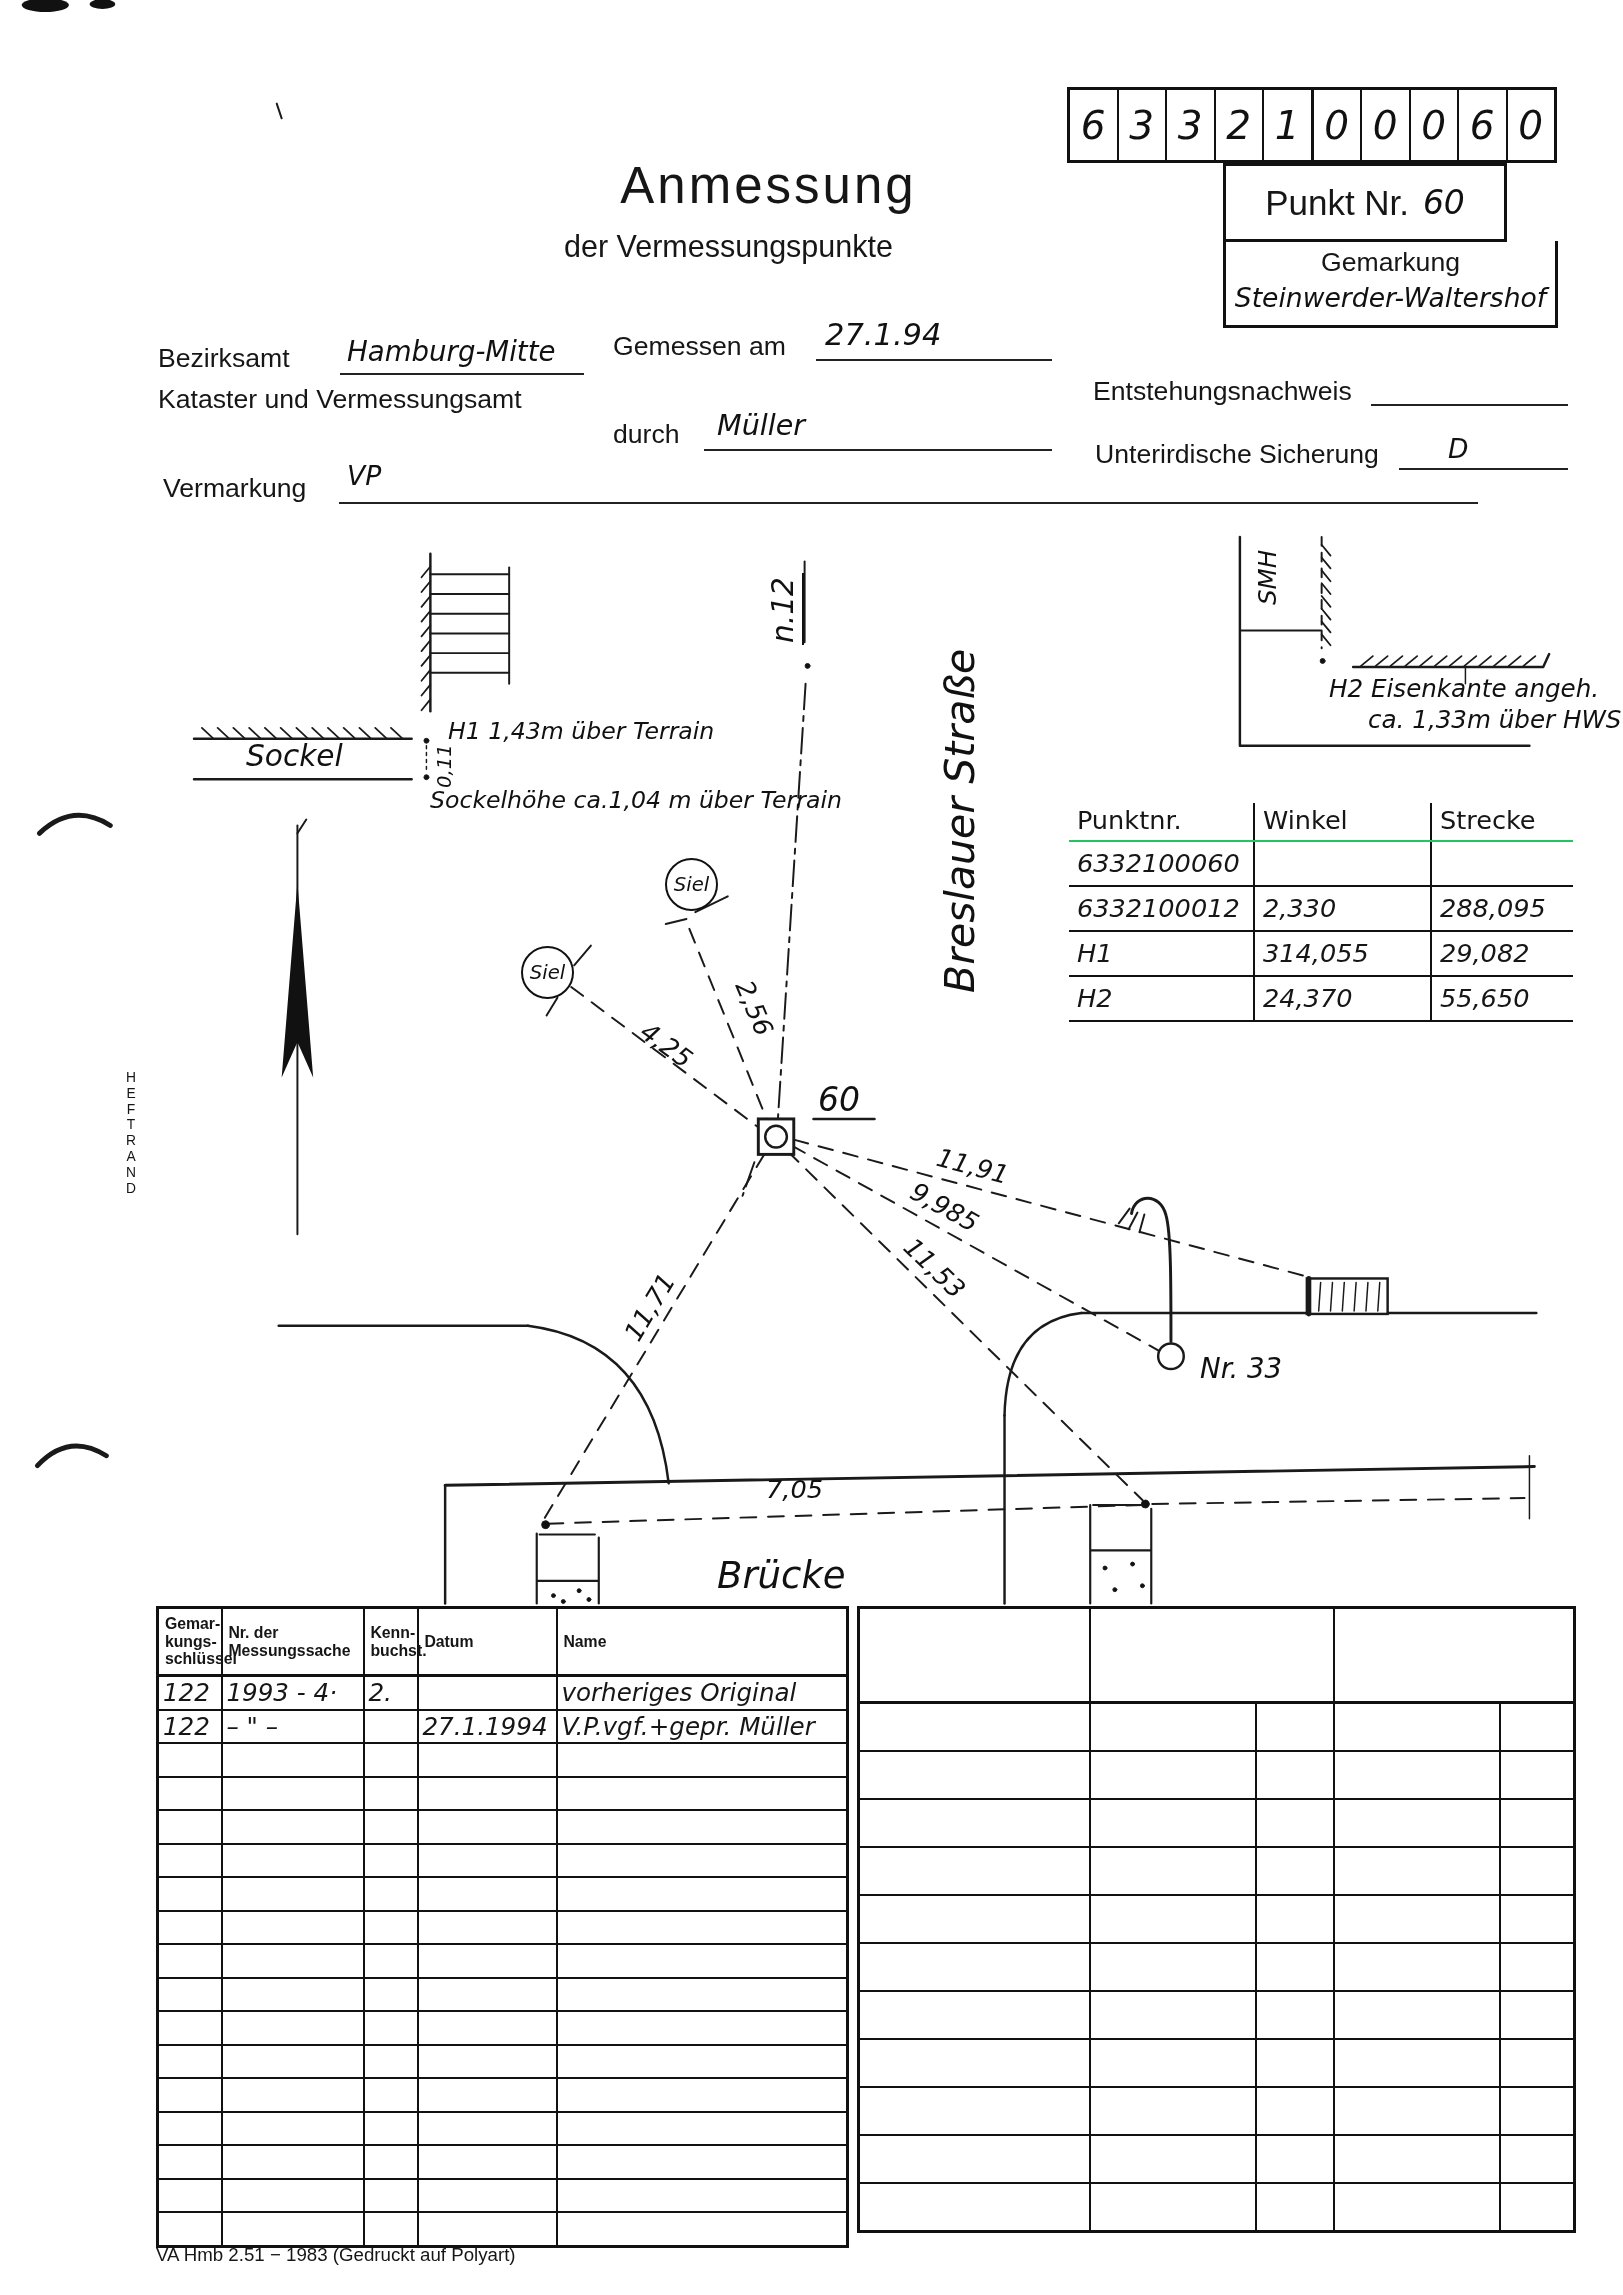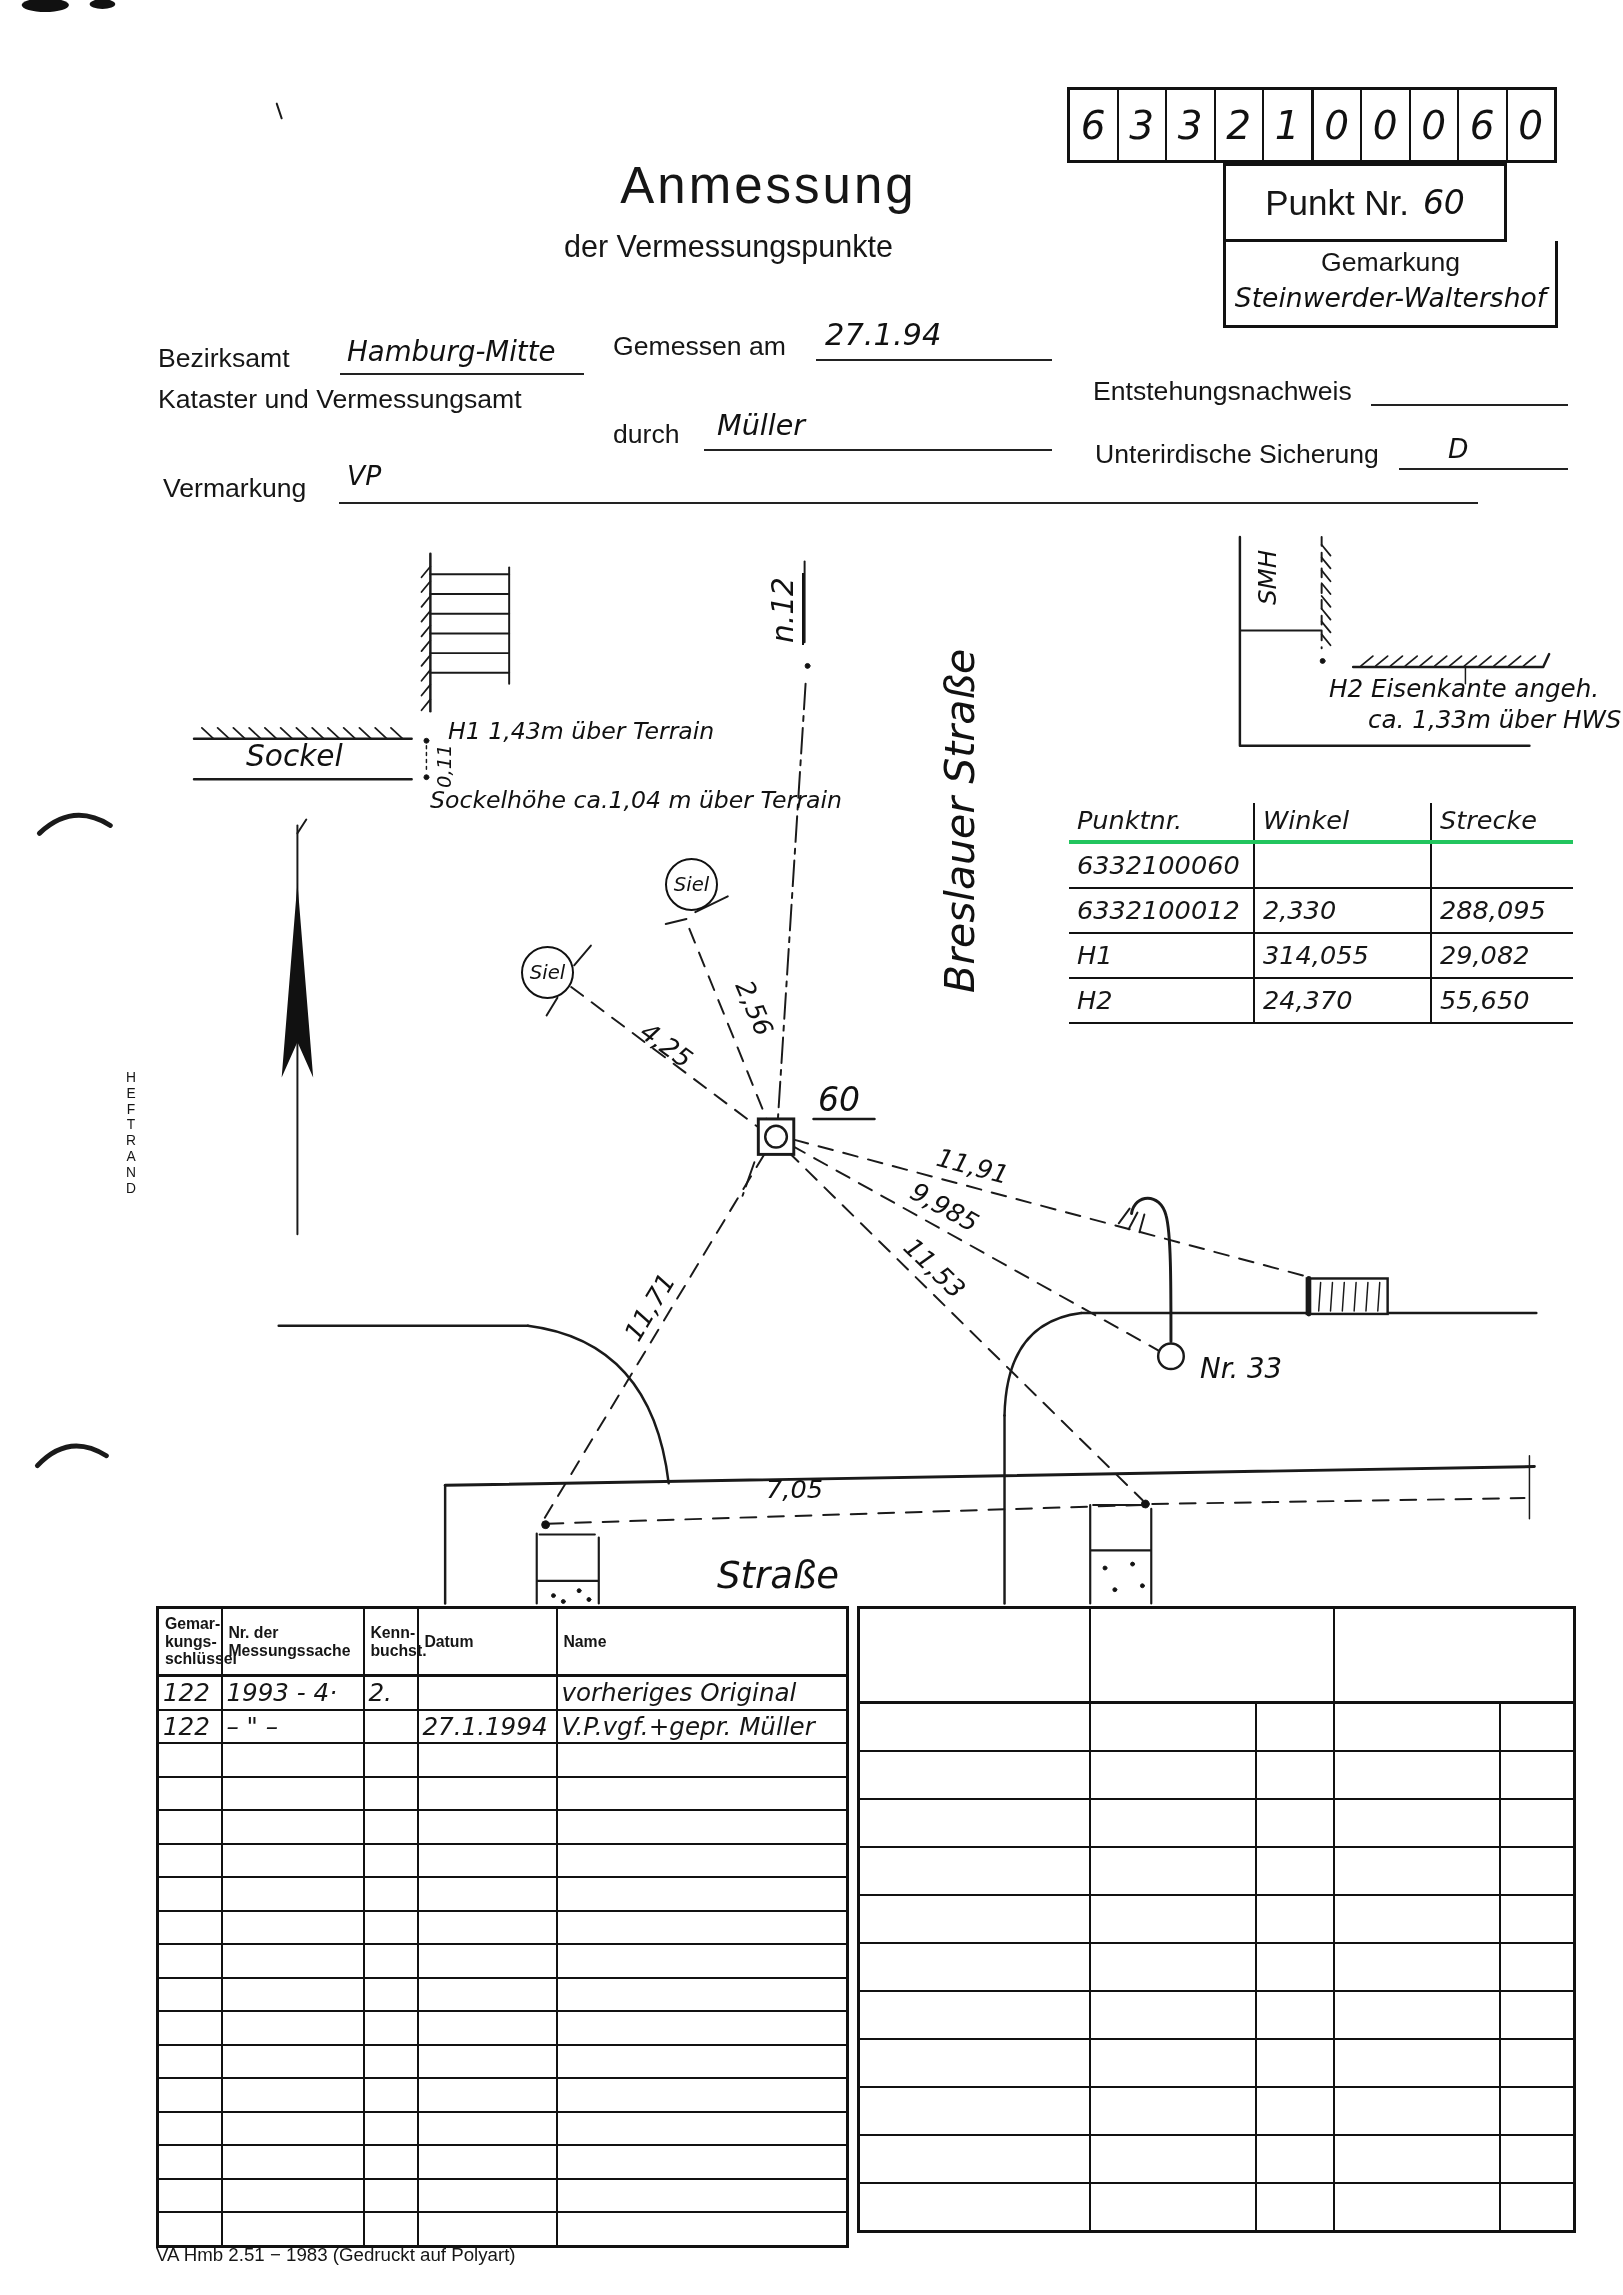--- a/index.html
+++ b/index.html
@@ -17,22 +17,22 @@
   .digit-cell:nth-child(5){border-right:3.9px solid #111;}
   .digit-cell:last-child{border-right:none;}
   #punkt-box{left:1223px;top:163px;width:284px;height:79px;border:3.9px solid #111;box-sizing:border-box;
              display:flex;align-items:center;justify-content:center;font-size:35px;}
   #gemarkung-box{left:1223px;top:241px;width:335px;height:87px;border:3px solid #111;border-top:none;
                  box-sizing:border-box;text-align:center;}
   
   .rule{border-bottom:2px solid #222;height:0;}
   
   #mess-table{left:1069px;top:803px;width:504px;border-collapse:collapse;table-layout:fixed;}
-  #mess-table th{font-family:"DejaVu Sans",sans-serif;font-style:italic;font-weight:normal;font-size:25.6px;
-                 text-align:left;padding:0 0 3.9px 7.9px;border-bottom:4px solid #22c55e;height:33px;}
+  #mess-table th{font-family:"DejaVu Sans",sans-serif;font-weight:normal;font-size:25.6px;
+                 text-align:left;padding:0 0 3.9px 7.9px;border-bottom:2px solid #22c55e;height:33px;}
   #mess-table td{font-family:"DejaVu Sans",sans-serif;font-style:italic;font-size:25.6px;height:41px;
                  padding-left:7.9px;border-bottom:2px solid #111;}
   #mess-table th+th,#mess-table td+td{border-left:2px solid #111;}
   
   table.grid{border-collapse:collapse;table-layout:fixed;background:#fff;}
   #hist-table{left:156px;top:1606px;width:690px;}
   #hist-table th{font-size:15.8px;font-weight:bold;line-height:1.12;text-align:left;vertical-align:middle;
                  padding:3px 2px 3px 5.9px;white-space:pre-line;height:59px;}
   #hist-table td,#right-table td{border:2px solid #111;height:31.5px;padding:0 3.9px;
                  font-family:"DejaVu Sans",sans-serif;font-style:italic;font-size:24.6px;white-space:nowrap;overflow:hidden;}
@@ -216,21 +216,21 @@
 
   <div class="abs hand" style="left:726px;top:993px;font-size:25.6px;transform:rotate(67deg);">2,56</div>
   <div class="abs hand" style="left:638px;top:1030px;font-size:25.6px;transform:rotate(36deg);">4,25</div>
   <div class="abs hand" style="left:818px;top:1080px;font-size:33px;">60</div>
   <div class="abs hand" style="left:936px;top:1151px;font-size:25.6px;transform:rotate(15deg);">11,91</div>
   <div class="abs hand" style="left:908px;top:1192px;font-size:25.6px;transform:rotate(29deg);">9,985</div>
   <div class="abs hand" style="left:898px;top:1253px;font-size:25.6px;transform:rotate(44deg);">11,53</div>
   <div class="abs hand" style="left:613px;top:1292px;font-size:25.6px;transform:rotate(-59deg);">11,71</div>
   <div class="abs hand" style="left:1200px;top:1352px;font-size:27.6px;">Nr. 33</div>
   <div class="abs hand" style="left:766px;top:1474px;font-size:25.6px;">7,05</div>
-  <div class="abs hand" style="left:717px;top:1554px;font-size:37px;">Straße</div>
+  <div class="abs hand" style="left:717px;top:1554px;font-size:37px;">Brücke</div>
 
   <table id="mess-table" class="abs">
     <colgroup>
         <col style="width:185px">
         <col style="width:177px">
         <col style="width:142px">
       </colgroup>
     <thead>
       <tr>
         <th>Punktnr.</th>

